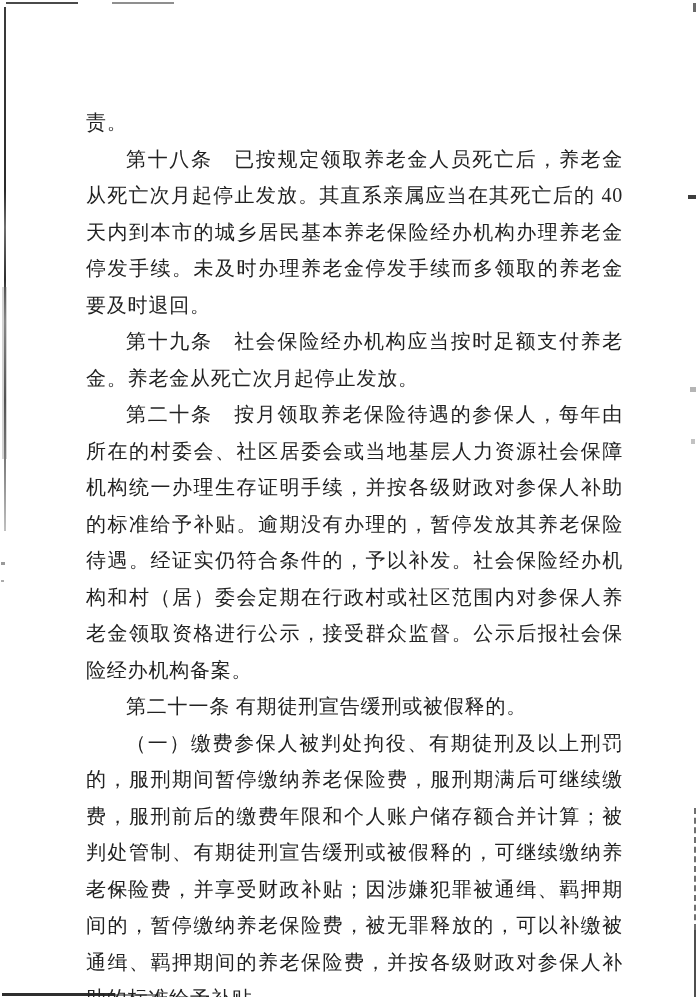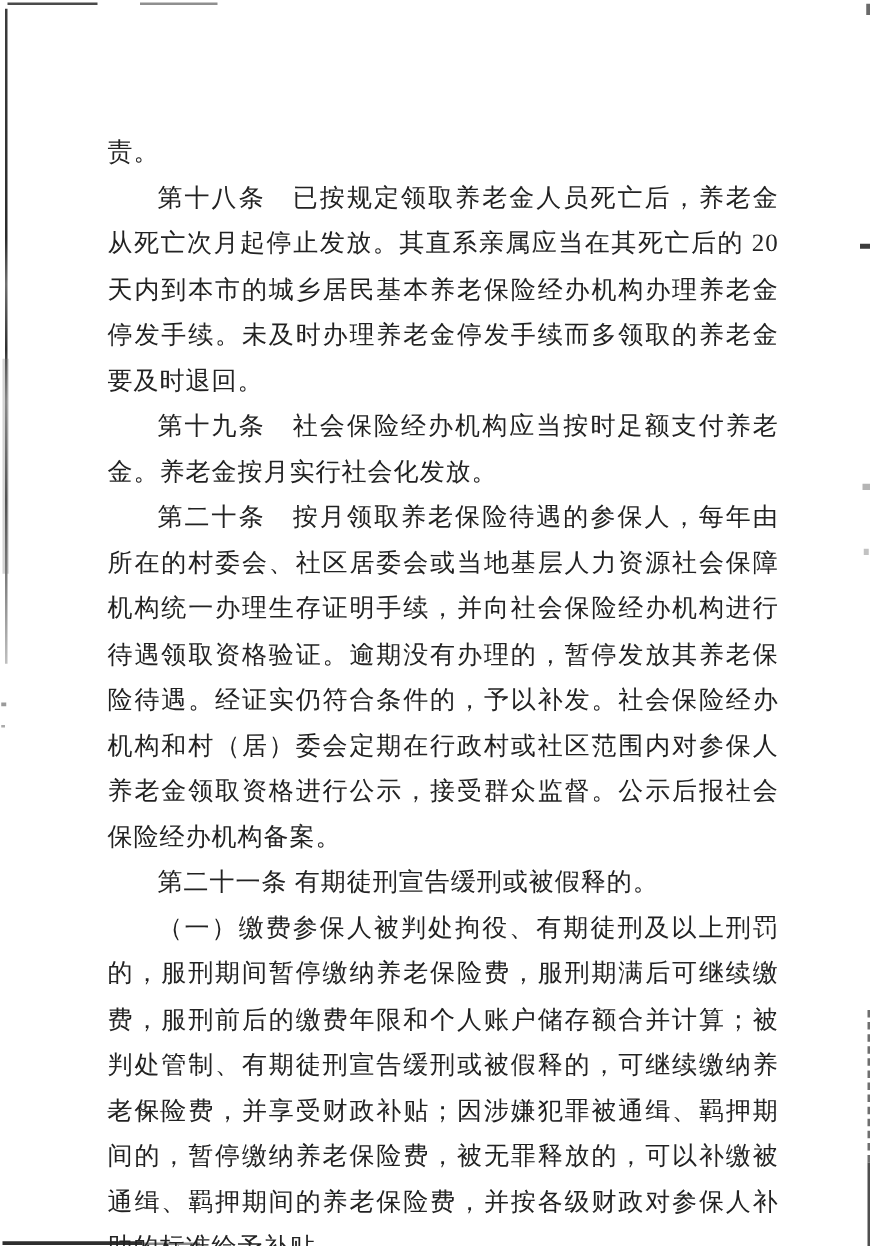--- a/index.html
+++ b/index.html
@@ -69,21 +69,21 @@
   <div class="artifact a-r-s196"></div>
   <div class="artifact a-r-s389"></div>
   <div class="artifact a-r-s441"></div>
   <div class="artifact a-br-dash"></div>
   <div class="artifact a-br-solid"></div>
   <div class="artifact a-bot-h1"></div>
   <div class="artifact a-bot-h2"></div>
 
   <div class="doc-body">
       <p class="para">责。</p>
-      <p class="para indent">第十八条　已按规定领取养老金人员死亡后，养老金从死亡次月起停止发放。其直系亲属应当在其死亡后的 20 天内到本市的城乡居民基本养老保险经办机构办理养老金停发手续。未及时办理养老金停发手续而多领取的养老金要及时退回。</p>
-      <p class="para indent">第十九条　社会保险经办机构应当按时足额支付养老金。养老金按月实行社会化发放。</p>
-      <p class="para indent">第二十条　按月领取养老保险待遇的参保人，每年由所在的村委会、社区居委会或当地基层人力资源社会保障机构统一办理生存证明手续，并向社会保险经办机构进行待遇领取资格验证。逾期没有办理的，暂停发放其养老保险待遇。经证实仍符合条件的，予以补发。社会保险经办机构和村（居）委会定期在行政村或社区范围内对参保人养老金领取资格进行公示，接受群众监督。公示后报社会保险经办机构备案。</p>
+      <p class="para indent">第十八条　已按规定领取养老金人员死亡后，养老金从死亡次月起停止发放。其直系亲属应当在其死亡后的 40 天内到本市的城乡居民基本养老保险经办机构办理养老金停发手续。未及时办理养老金停发手续而多领取的养老金要及时退回。</p>
+      <p class="para indent">第十九条　社会保险经办机构应当按时足额支付养老金。养老金从死亡次月起停止发放。</p>
+      <p class="para indent">第二十条　按月领取养老保险待遇的参保人，每年由所在的村委会、社区居委会或当地基层人力资源社会保障机构统一办理生存证明手续，并按各级财政对参保人补助的标准给予补贴。逾期没有办理的，暂停发放其养老保险待遇。经证实仍符合条件的，予以补发。社会保险经办机构和村（居）委会定期在行政村或社区范围内对参保人养老金领取资格进行公示，接受群众监督。公示后报社会保险经办机构备案。</p>
       <p class="para indent">第二十一条 有期徒刑宣告缓刑或被假释的。</p>
       <p class="para indent">（一）缴费参保人被判处拘役、有期徒刑及以上刑罚的，服刑期间暂停缴纳养老保险费，服刑期满后可继续缴费，服刑前后的缴费年限和个人账户储存额合并计算；被判处管制、有期徒刑宣告缓刑或被假释的，可继续缴纳养老保险费，并享受财政补贴；因涉嫌犯罪被通缉、羁押期间的，暂停缴纳养老保险费，被无罪释放的，可以补缴被通缉、羁押期间的养老保险费，并按各级财政对参保人补助的标准给予补贴。</p>
     </div>
 
   <div class="page-number">— 8 —</div>
 </div>
 
 </body></html>

